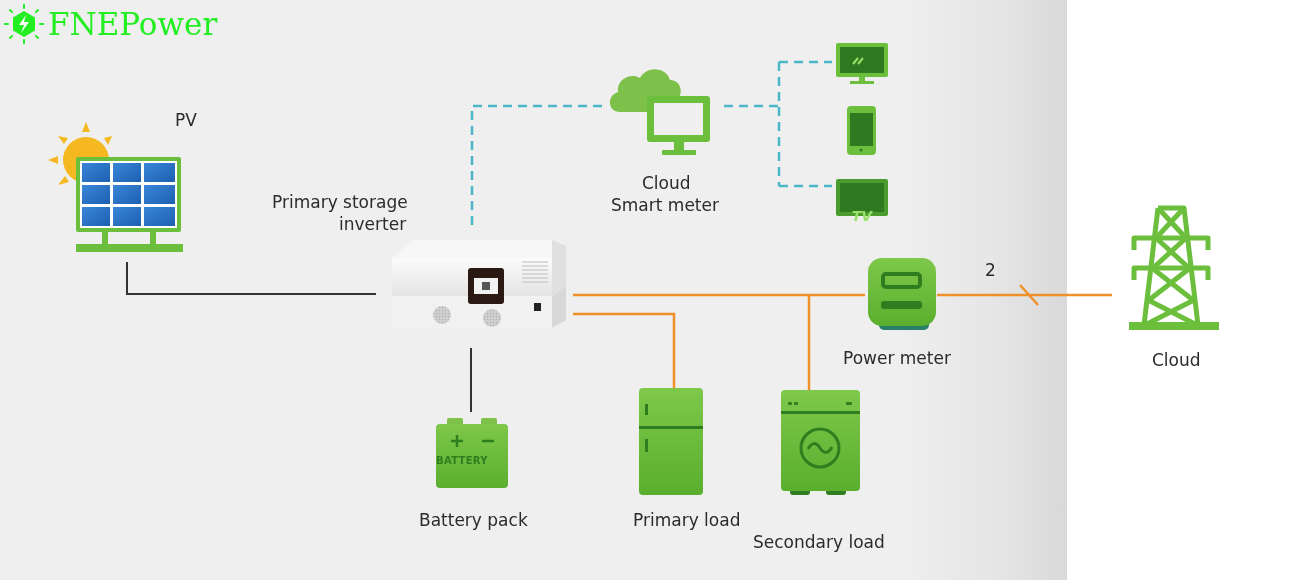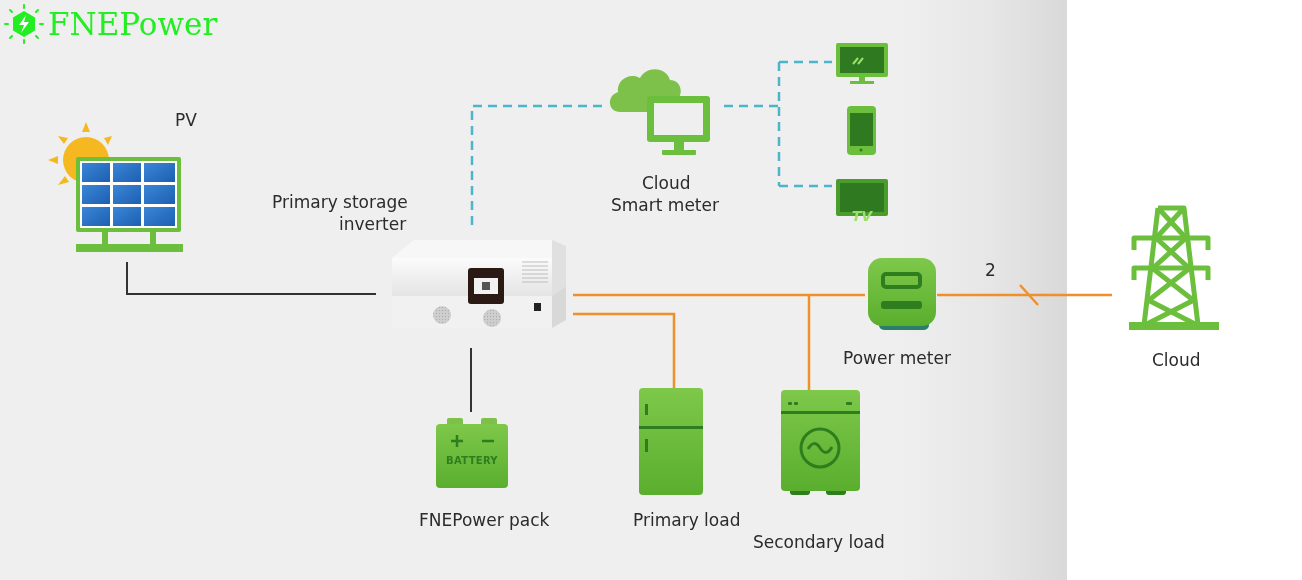--- a/index.html
+++ b/index.html
@@ -187,21 +187,21 @@
     <span class="logo-text">FNEPower</span>
   </div>
 
   <div class="lbl" style="left:127px;top:110px;margin-left:48px;">PV</div>
   <div class="lbl" style="left:272px;top:192px;">Primary storage</div>
   <div class="lbl" style="left:339px;top:214px;">inverter</div>
   <div class="lbl" style="left:642px;top:173px;">Cloud</div>
   <div class="lbl" style="left:611px;top:195px;text-align:center;">Smart meter</div>
 
   <div style="position:absolute;left:836px;top:187px;width:52px;text-align:center;font:italic bold 14px 'DejaVu Sans',sans-serif;color:#9be06a;margin-top:21px;">TV</div>
-  <div style="position:absolute;left:436px;top:455px;width:72px;text-align:center;font:bold 10px 'DejaVu Sans',sans-serif;color:#2e7d1e;letter-spacing:0.3px;">BATTERY</div>
-
-  <div class="lbl" style="left:419px;top:510px;">FNEPower pack</div>
+  <div style="position:absolute;left:436px;top:455px;width:72px;text-align:left;font:bold 10px 'DejaVu Sans',sans-serif;color:#2e7d1e;letter-spacing:0.3px;">BATTERY</div>
+
+  <div class="lbl" style="left:419px;top:510px;">Battery pack</div>
   <div class="lbl" style="left:617px;top:510px;margin-left:16px;">Primary load</div>
   <div class="lbl" style="left:753px;top:532px;">Secondary load</div>
   <div class="lbl" style="left:843px;top:348px;">Power meter</div>
   <div class="lbl" style="left:1152px;top:350px;">Cloud</div>
   <div class="lbl" style="left:985px;top:260px;">2</div>
 </div>
 
 </body></html>

